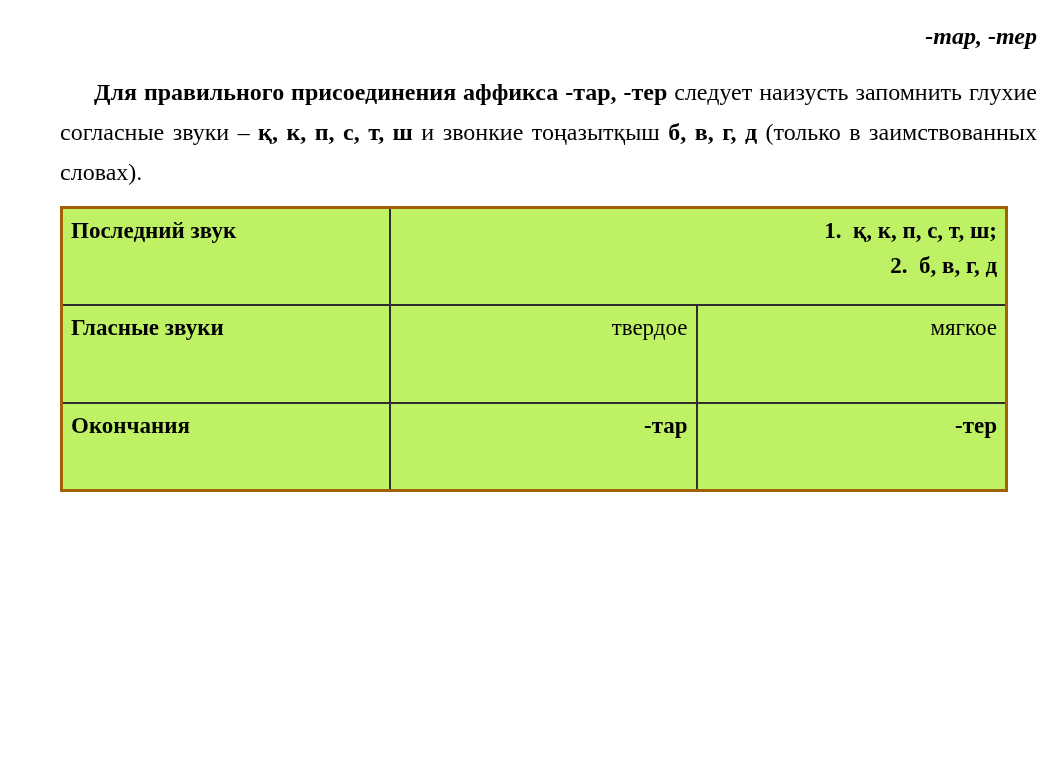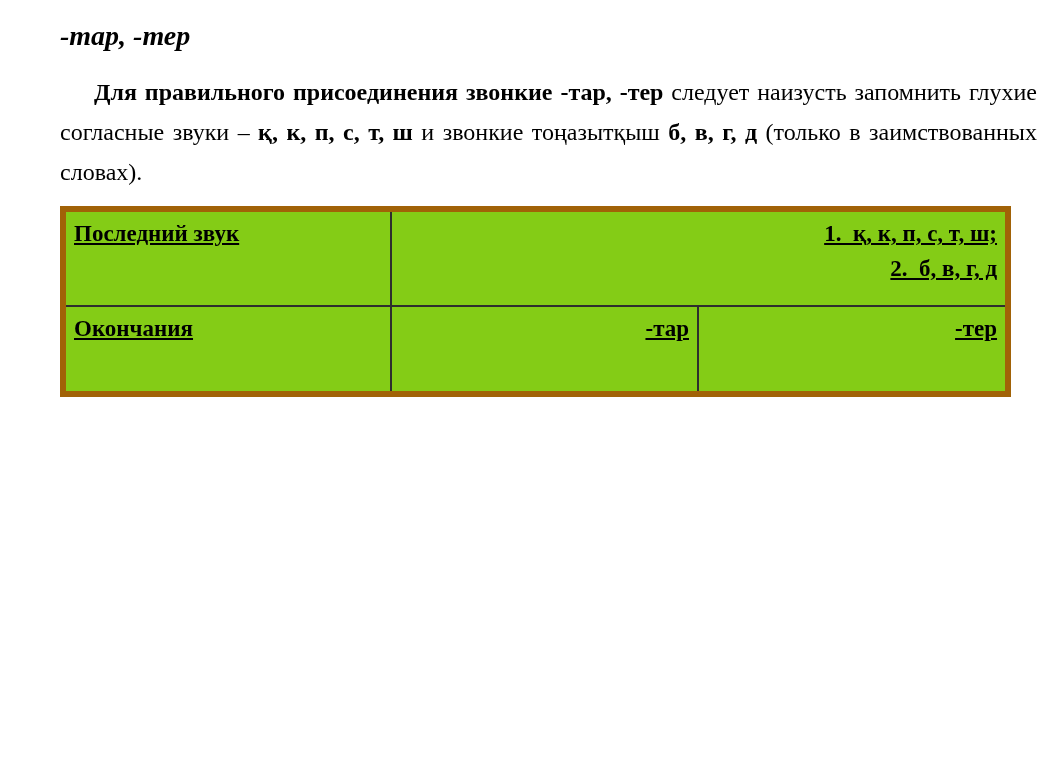--- a/index.html
+++ b/index.html
@@ -13,22 +13,22 @@
     overflow: hidden;
     font-family: "Liberation Serif", "DejaVu Serif", serif;
     color: #000000;
   }
   .doc {
     padding: 14px 22px 0 60px;
   }
   .b { font-weight: bold; }
   .i { }
   .title {
-    text-align: left;
-    font-size: 28px;
+    text-align: right;
+    font-size: 24px;
     line-height: 32px;
     margin: 6px 0 0 0;
     font-weight: bold;
     font-style: italic;
   }
   .para {
     font-size: 24px;
     line-height: 40px;
     margin: 0;
   }
@@ -40,23 +40,22 @@
   .para2 {
     margin-top: 20px;
     text-align: justify;
     text-indent: 34px;
   }
   table.grid {
     border-collapse: collapse;
     margin-top: 14px;
     width: 945px;
     table-layout: fixed;
-    background: #84cc16;
-    border: 6px solid #a16207;
-    text-decoration: underline;
+    background: #bef264;
+    border: 3px solid #a16207;
   }
   table.grid td {
     border: 2px solid #2e2e2e;
     vertical-align: top;
     font-size: 23px;
     line-height: 35px;
     padding: 4px 8px;
     overflow: hidden;
   }
   td.hdr {
@@ -71,36 +70,41 @@
   tr.r4 { height: 134px; }
 </style>
 </head>
 <body>
 
 <div class="doc">
 
   <div class="title">-тар, -тер</div>
 
 
-  <p class="para para2"><span class="b">Для правильного присоединения звонкие -тар, -тер</span><span> следует наизусть запомнить глухие согласные звуки – </span><span class="b i">қ, к, п, с, т, ш</span><span> и звонкие тоңазытқыш </span><span class="b i">б, в,</span><span> </span><span class="b i">г, д</span><span> (только в заимствованных словах).</span></p>
+  <p class="para para2"><span class="b">Для правильного присоединения аффикса -тар, -тер</span><span> следует наизусть запомнить глухие согласные звуки – </span><span class="b i">қ, к, п, с, т, ш</span><span> и звонкие тоңазытқыш </span><span class="b i">б, в,</span><span> </span><span class="b i">г, д</span><span> (только в заимствованных словах).</span></p>
 
   <table class="grid">
     <colgroup>
       <col style="width:328px">
       <col style="width:307px">
       <col style="width:310px">
     </colgroup>
     <tbody>
         <tr class="r1">
       <td class="hdr">Последний звук</td>
       <td class="ctr b" colspan="2">
             <div>1.&nbsp;&nbsp;қ, к, п, с, т, ш;</div>
             <div>2.&nbsp;&nbsp;б, в, г, д</div>
           </td>
     </tr>
+    <tr class="r2">
+      <td class="hdr">Гласные звуки</td>
+      <td class="ctr">твердое</td>
+      <td class="ctr">мягкое</td>
+    </tr>
     <tr class="r3">
       <td class="hdr">Окончания</td>
       <td class="ctr b">-тар</td>
       <td class="ctr b">-тер</td>
     </tr>
   </tbody>
     </table>
 
 </div>
 

